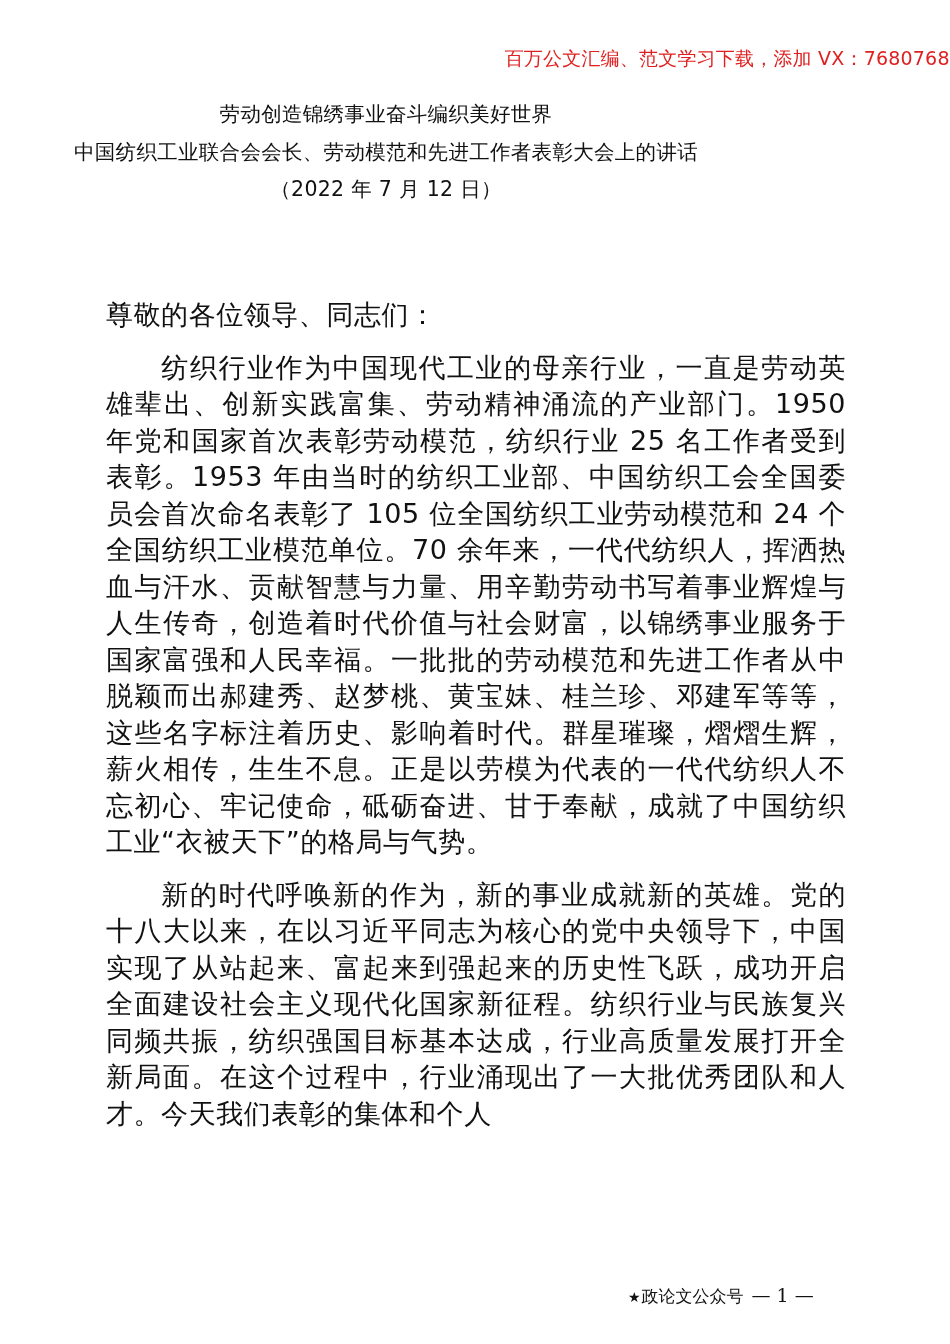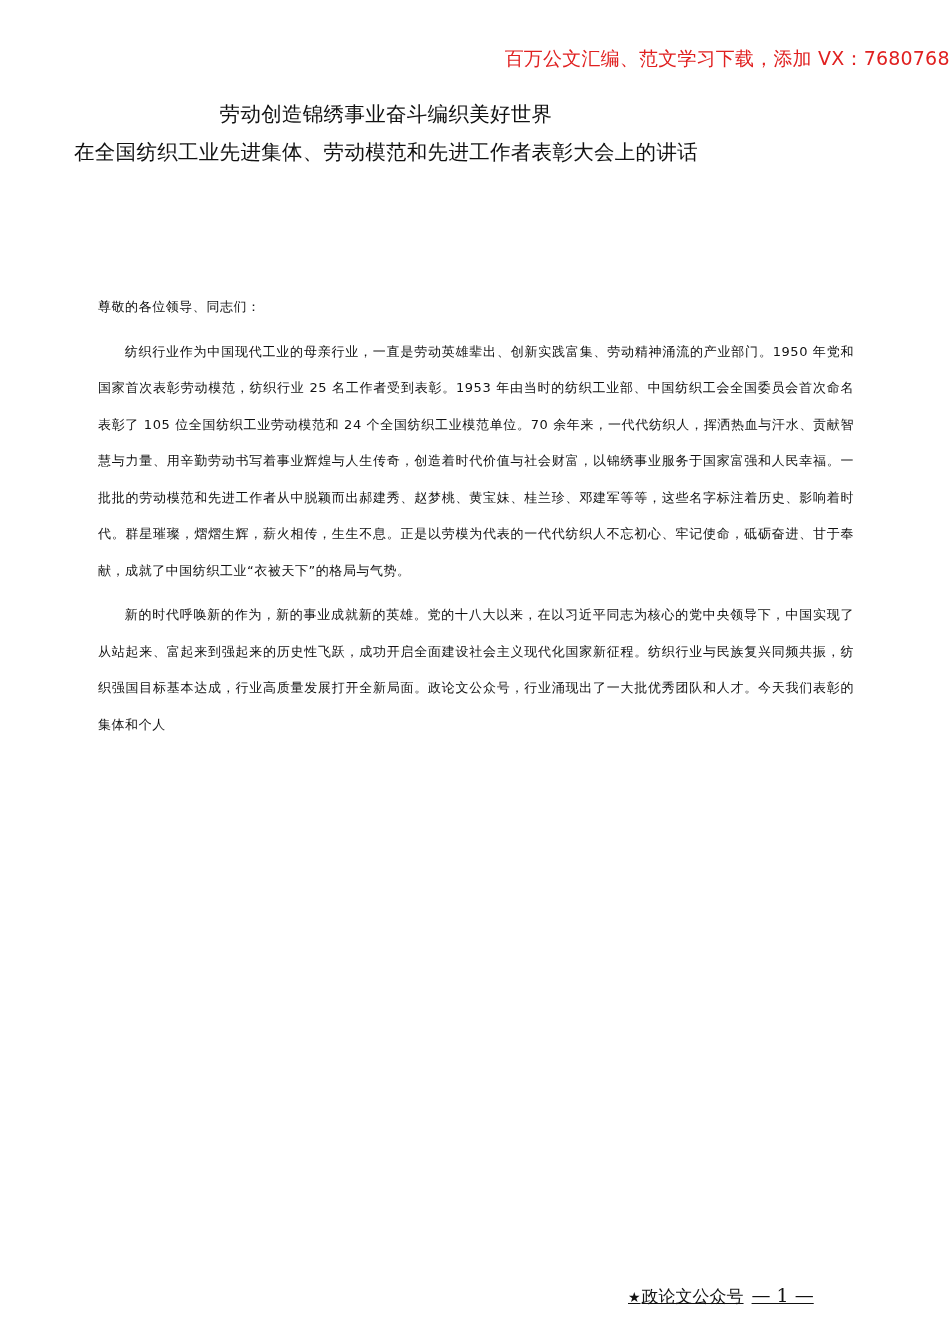--- a/index.html
+++ b/index.html
@@ -3,41 +3,42 @@
 <meta charset="utf-8">
 <style>
   html, body { margin: 0; padding: 0; background: #ffffff; }
   body { width: 950px; height: 1344px; position: relative; overflow: hidden;
          font-family: "DejaVu Sans", "Liberation Sans", sans-serif; color: #111111; }
   .watermark { position: absolute; top: 46px; left: 12px; width: 950px; text-align: right;
                font-size: 19px; color: #e02020; letter-spacing: 0.2px; }
   .title-block { position: absolute; top: 96px; left: 0; width: 772px; text-align: center; }
   .title-line { font-size: 20.5px; line-height: 37.5px; color: #111; letter-spacing: 0.3px; }
   .body { position: absolute; top: 281px; left: 90px; width: 772px; }
-  .para { font-size: 13px; line-height: 36.5px; margin: 8px; text-align: justify;
+  .para { font-size: 27px; line-height: 36.5px; margin: 16px; text-align: justify;
           text-justify: inter-character; letter-spacing: 0.55px; }
   .para.indent { text-indent: 2.05em; }
   .para.salutation { text-indent: 0; }
   .para.heading { text-indent: 2.05em; }
   .footer { position: absolute; top: 1284px; left: 628px; font-size: 17px; color: #111;
-            font-family: "DejaVu Sans", sans-serif; white-space: nowrap; text-decoration: underline; }
+            font-family: "DejaVu Sans", sans-serif; white-space: nowrap; }
   .footer .star { font-size: 14px; margin-right: 1px; }
   .footer .pagenum { font-family: "DejaVu Serif", "Liberation Serif", serif; font-size: 19px; margin-left: 8px; }
 </style>
 </head>
 <body>
 
 <div class="watermark">百万公文汇编、范文学习下载，添加 VX：76807688</div>
 
 <div class="title-block">
   <div class="title-line">劳动创造锦绣事业奋斗编织美好世界</div>
-  <div class="title-line">在全国纺织工业先进集体、劳动模范和先进工作者表彰大会上的讲话</div>
+  <div class="title-line">中国纺织工业联合会会长、劳动模范和先进工作者表彰大会上的讲话</div>
+  <div class="title-line">（2022 年 7 月 12 日）</div>
 </div>
 
 <div class="body">
   <p class="para salutation">尊敬的各位领导、同志们：</p>
   <p class="para indent">纺织行业作为中国现代工业的母亲行业，一直是劳动英雄辈出、创新实践富集、劳动精神涌流的产业部门。1950 年党和国家首次表彰劳动模范，纺织行业 25 名工作者受到表彰。1953 年由当时的纺织工业部、中国纺织工会全国委员会首次命名表彰了 105 位全国纺织工业劳动模范和 24 个全国纺织工业模范单位。70 余年来，一代代纺织人，挥洒热血与汗水、贡献智慧与力量、用辛勤劳动书写着事业辉煌与人生传奇，创造着时代价值与社会财富，以锦绣事业服务于国家富强和人民幸福。一批批的劳动模范和先进工作者从中脱颖而出郝建秀、赵梦桃、黄宝妹、桂兰珍、邓建军等等，这些名字标注着历史、影响着时代。群星璀璨，熠熠生辉，薪火相传，生生不息。正是以劳模为代表的一代代纺织人不忘初心、牢记使命，砥砺奋进、甘于奉献，成就了中国纺织工业“衣被天下”的格局与气势。</p>
-  <p class="para indent">新的时代呼唤新的作为，新的事业成就新的英雄。党的十八大以来，在以习近平同志为核心的党中央领导下，中国实现了从站起来、富起来到强起来的历史性飞跃，成功开启全面建设社会主义现代化国家新征程。纺织行业与民族复兴同频共振，纺织强国目标基本达成，行业高质量发展打开全新局面。政论文公众号，行业涌现出了一大批优秀团队和人才。今天我们表彰的集体和个人</p>
+  <p class="para indent">新的时代呼唤新的作为，新的事业成就新的英雄。党的十八大以来，在以习近平同志为核心的党中央领导下，中国实现了从站起来、富起来到强起来的历史性飞跃，成功开启全面建设社会主义现代化国家新征程。纺织行业与民族复兴同频共振，纺织强国目标基本达成，行业高质量发展打开全新局面。在这个过程中，行业涌现出了一大批优秀团队和人才。今天我们表彰的集体和个人</p>
 </div>
 
 <div class="footer">
   <span class="star">★</span><span>政论文公众号</span><span class="pagenum">— 1 —</span>
 </div>
 
 </body></html>

